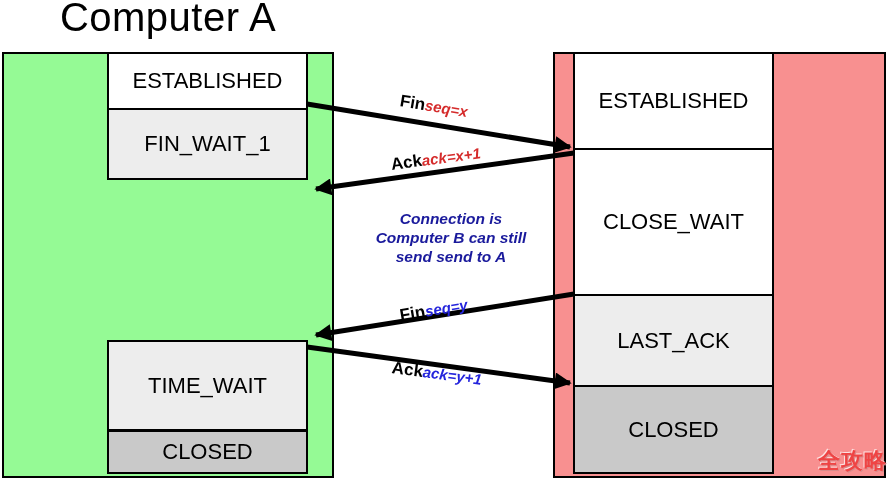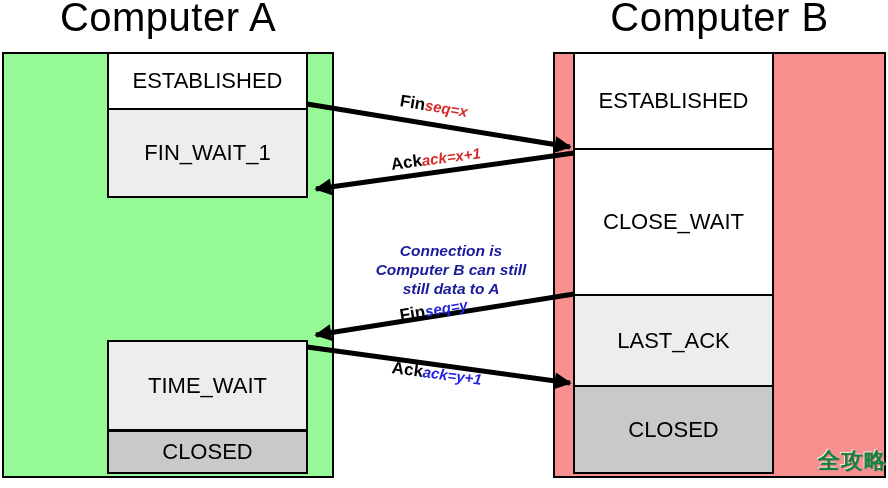--- a/index.html
+++ b/index.html
@@ -19,21 +19,21 @@
   .sbox{
     position:absolute;box-sizing:border-box;border:2px solid #000;
     display:flex;align-items:center;justify-content:center;
     font-size:22px;color:#000;white-space:nowrap;background:#fff;width:201px;
   }
   .bg-light{background:var(--state_light,#EDEDED);}
   .bg-dark{background:var(--state_dark,#C9C9C9);}
   .col-a{left:107px;}
   .col-b{left:573px;}
   .a1{top:52px;height:58px;}
-  .a2{top:108px;height:90px;}
+  .a2{top:108px;height:72px;}
   .a3{top:196px;height:146px;}
   .a4{top:340px;height:91px;}
   .a5{top:430px;height:44px;}
   .b1{top:52px;height:98px;}
   .b2{top:148px;height:148px;}
   .b3{top:294px;height:93px;}
   .b4{top:385px;height:89px;}
   .arrows{position:absolute;left:0;top:0;width:888px;height:488px;pointer-events:none;}
   .msg{
     position:absolute;font-size:17px;font-weight:bold;color:#000;
@@ -42,35 +42,34 @@
   .msg .param{font-size:15px;font-style:italic;font-weight:bold;}
   .param-red{color:var(--seq_x_red,#D52B2B);}
   .param-blue{color:var(--seq_y_blue,#2424DC);}
   .m1{left:400px;top:91px;transform:rotate(9.5deg);}
   .m2{left:391px;top:155px;transform:rotate(-7.5deg);}
   .m3{left:400px;top:306px;transform:rotate(-9.5deg);}
   .m4{left:392px;top:358px;transform:rotate(7.5deg);}
   .note{
     position:absolute;left:351px;top:209px;width:200px;text-align:center;
     color:var(--note_blue,#1A1A9C);font-style:italic;font-weight:bold;
-    font-size:15.5px;line-height:19px;margin-top:32px;
+    font-size:15.5px;line-height:19px;
   }
   .watermark{
     position:absolute;left:818px;top:446px;font-size:22px;font-weight:bold;
-    color:#15803d;text-shadow:1px 1px 0 #D98A8A,-1px -1px 0 #FCE3E3;
+    color:#ef4444;text-shadow:1px 1px 0 #D98A8A,-1px -1px 0 #FCE3E3;
     letter-spacing:1px;
   }
 </style>
 </head>
 <body>
 
 <div class="canvas">
 
   <div class="title title-a">Computer A</div>
-  <div class="title title-b">Computer B</div>
 
   <div class="panel panel-a"></div>
   <div class="panel panel-b"></div>
 
   <div class="sbox col-a a1">ESTABLISHED</div>
   <div class="sbox col-a a2 bg-light">FIN_WAIT_1</div>
   <div class="sbox col-a a4 bg-light">TIME_WAIT</div>
   <div class="sbox col-a a5 bg-dark">CLOSED</div>
 
   <div class="sbox col-b b1">ESTABLISHED</div>
@@ -99,18 +98,18 @@
   <div class="msg m3">
     <span>Fin</span><span class="param param-blue">seq=y</span>
   </div>
   <div class="msg m4">
     <span>Ack</span><span class="param param-blue">ack=y+1</span>
   </div>
 
   <div class="note">
     <div>Connection is</div>
     <div>Computer B can still</div>
-    <div>still data to A</div>
+    <div>send send to A</div>
   </div>
 
   <div class="watermark">全攻略</div>
 
 </div>
 
 </body></html>

